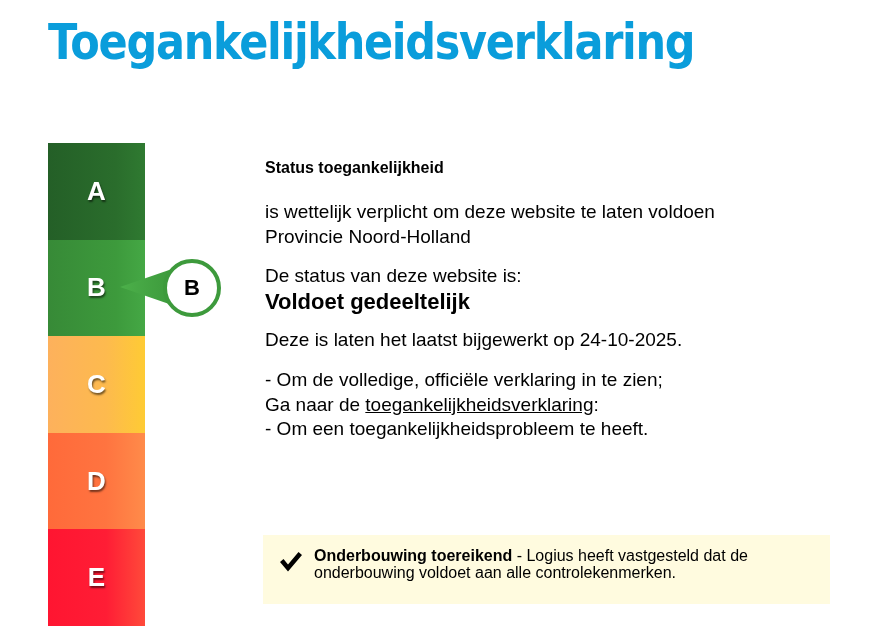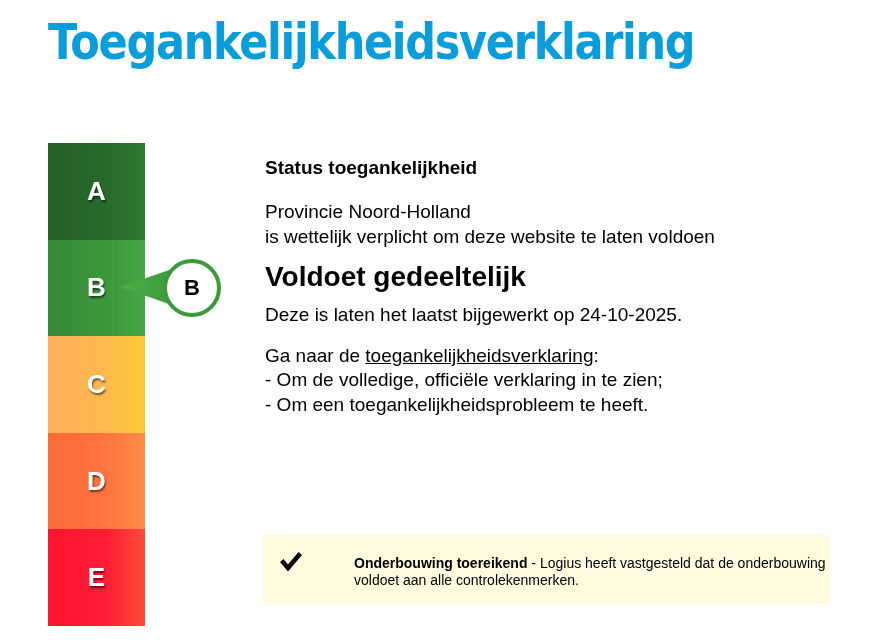--- a/index.html
+++ b/index.html
@@ -86,31 +86,31 @@
     
     .content {
       position: absolute;
       left: 265px;
       top: 155px;
       width: 580px;
     }
     .status-heading {
       margin: 0;
       font-weight: bold;
-      font-size: 19px;
+      font-size: 16px;
       line-height: 25px;
     }
     .para {
       margin: 0;
       font-size: 19px;
       line-height: 24.5px;
     }
     .bold-status {
       font-weight: bold;
-      font-size: 28px;
+      font-size: 22px;
       line-height: 25px;
     }
     .link {
       color: #000;
       text-decoration: underline;
       cursor: pointer;
     }
 
     .notice-box {
       position: absolute;
@@ -124,25 +124,24 @@
     .check-icon {
       position: absolute;
       left: 16px;
       top: 16px;
       width: 24px;
       height: 22px;
     }
     .notice-text {
       position: absolute;
       left: 51px;
-      top: 20px;
+      top: 12px;
       width: 500px;
-      font-size: 14px;
+      font-size: 16px;
       line-height: 17px;
-      margin-left: 40px;
     }
     .notice-text b { font-weight: bold; }
   </style>
 </head>
 <body>
 
 <h1 class="page-title">Toegankelijkheidsverklaring</h1>
 
 <div class="rating-bar">
   <div class="rating-seg seg-a">A</div>
@@ -160,32 +159,33 @@
     </linearGradient>
   </defs>
   <polygon points="0,19 52,1 52,37" fill="url(#pg)"></polygon>
 </svg>
 <div class="callout-circle">B</div>
 
 <div class="content">
   <div class="status-heading">Status toegankelijkheid</div>
 
   <div style="height:20px"></div>
+  <div class="para">is wettelijk verplicht om deze website te laten voldoen</div>
   <div class="para">Provincie Noord-Holland</div>
-  <div class="para">is wettelijk verplicht om deze website te laten voldoen</div>
 
   <div style="height:15px"></div>
+  <div class="para">De status van deze website is:</div>
   <div class="bold-status">Voldoet gedeeltelijk</div>
 
   <div style="height:14px"></div>
   <div class="para"><span>Deze is laten het laatst bijgewerkt op </span><span>24-10-2025</span><span>.</span></div>
 
   <div style="height:16px"></div>
+  <div class="para">- Om de volledige, officiële verklaring in te zien;</div>
   <div class="para"><span>Ga naar de </span><a class="link">toegankelijkheidsverklaring</a><span>:</span></div>
-  <div class="para">- Om de volledige, officiële verklaring in te zien;</div>
   <div class="para">- Om een toegankelijkheidsprobleem te heeft.</div>
 </div>
 
 <div class="notice-box">
   <svg class="check-icon" viewBox="0 0 24 22" xmlns="http://www.w3.org/2000/svg">
     <path d="M1 11 L4.5 8 L9 13.5 L19.5 1 L23 4 L9 20.5 Z" fill="#000"></path>
   </svg>
   <div class="notice-text"><b>Onderbouwing toereikend</b><span> - Logius heeft vastgesteld dat de onderbouwing voldoet aan alle controlekenmerken.</span></div>
 </div>
 

